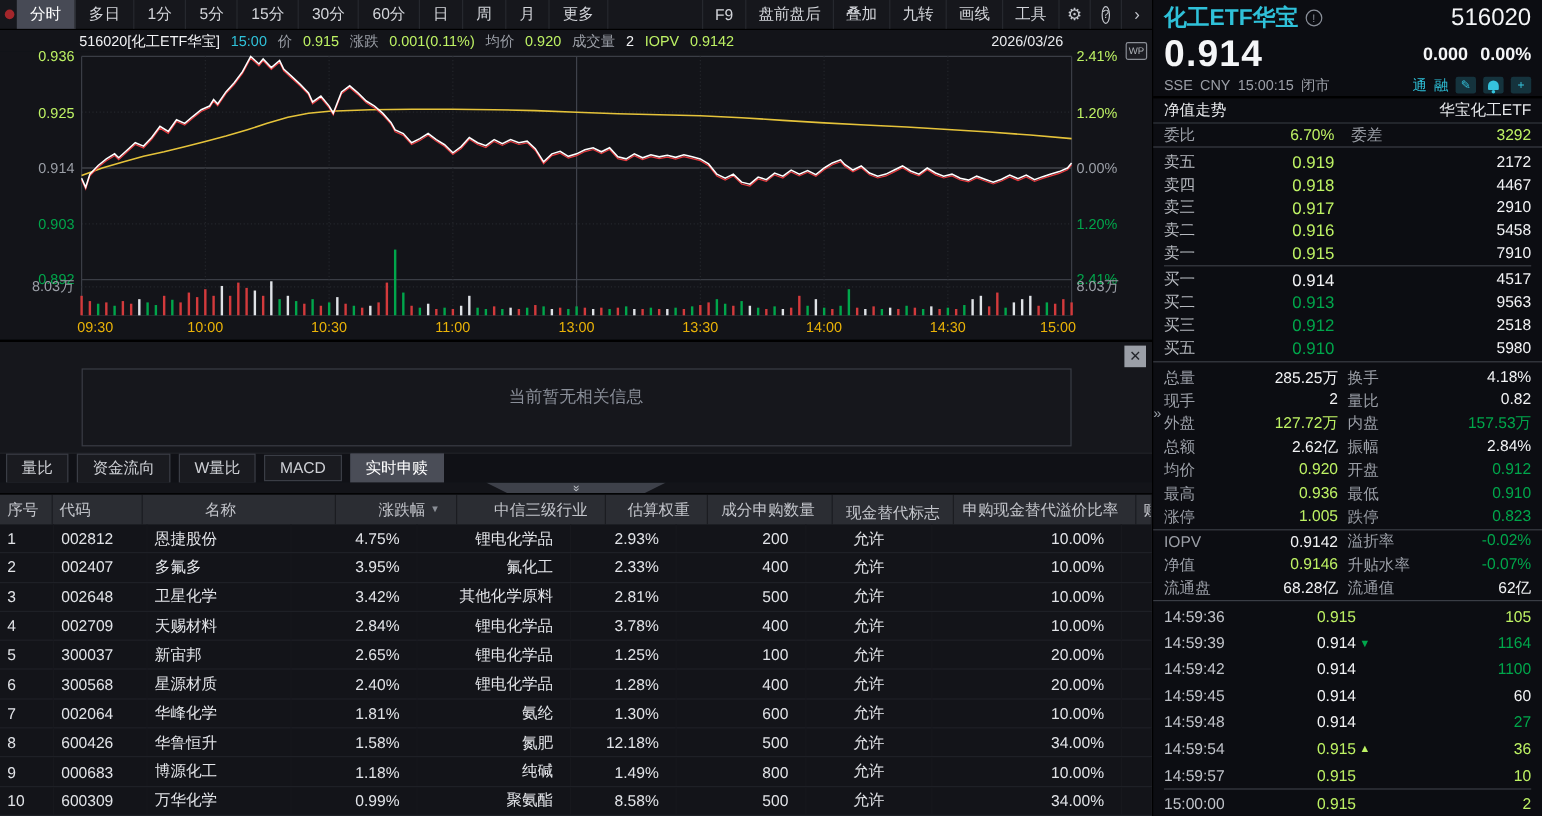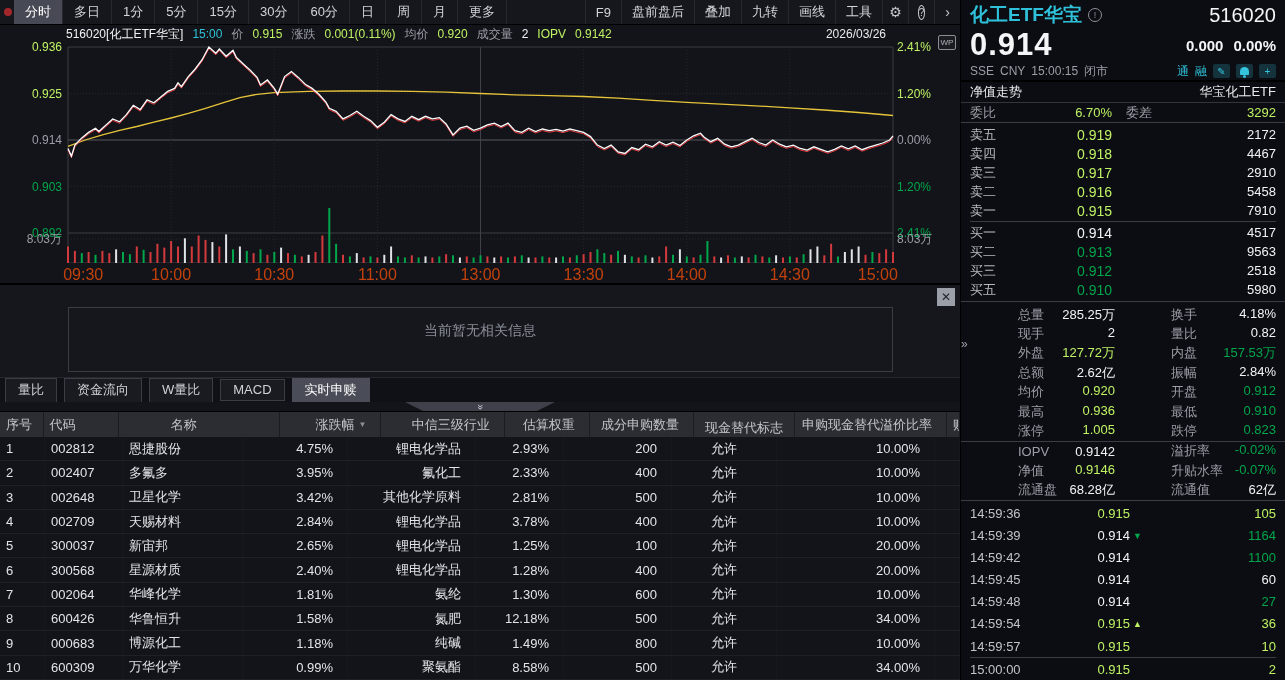--- a/index.html
+++ b/index.html
@@ -20,21 +20,21 @@
   .tb-ico{width:26px;justify-content:center;color:#c5c8ce;font-size:14px;}
   .help-circ{width:15px;height:15px;border:1px solid #c5c8ce;border-radius:50%;display:flex;align-items:center;justify-content:center;font-size:10px;}
 
   .chart-info{height:18px;flex:none;display:flex;align-items:center;gap:9px;padding-left:66px;font-size:12px;position:relative;background:#131419;white-space:nowrap;}
   .chart-info .date{margin-left:auto;margin-right:74px;color:#e8eaed;}
 
   .chart-area{height:240px;flex:none;position:relative;background:#131419;}
   .axis-lbl{position:absolute;font-size:12px;transform:translateY(-50%);}
   .axis-lbl.l{left:0;width:62px;text-align:right;}
   .axis-lbl.r{left:897px;width:60px;text-align:left;}
-  .time-lbl{position:absolute;top:223px;font-size:16px;color:#c2410c;transform:translateX(-50%);}
+  .time-lbl{position:absolute;top:223px;font-size:12px;color:#eab308;transform:translateX(-50%);}
   .wp-badge{position:absolute;right:4px;top:-9px;width:18px;height:15px;border:1px solid #8a8e96;border-radius:2px;
             color:#aeb2b8;font-size:8px;display:flex;align-items:center;justify-content:center;background:#1b1c22;}
 
   .msg{height:94px;flex:none;position:relative;border-top:2px solid #000;background:#16171c;}
   .msg-inner{position:absolute;left:68px;right:67px;top:22px;bottom:5px;border:1px solid #3a3d45;}
   .msg-text{position:absolute;inset:0;display:flex;align-items:center;justify-content:center;color:#8a8f99;font-size:14px;}
   .msg-close{position:absolute;right:5px;top:3px;width:18px;height:18px;background:#9b9fa7;color:#23252b;
              display:flex;align-items:center;justify-content:center;font-size:12px;cursor:pointer;}
 
   .bottabs{height:25px;flex:none;background:#101116;display:flex;align-items:center;gap:7px;padding-left:5px;border-top:1px solid #26282e;}
@@ -76,21 +76,21 @@
   .rp-nav{display:flex;align-items:center;height:21px;border-bottom:1px solid #33353c;color:#e8eaed;}
   .rp-nav .nr{margin-left:auto;}
   .rp-weibi{display:flex;align-items:center;height:20px;border-bottom:1px solid #3a3d45;font-size:13px;}
   .ob-row{display:flex;align-items:center;height:19px;font-size:13px;}
   .ob-row .lbl{width:46px;color:#b6b9bf;}
   .ob-row .prc{width:96px;text-align:right;font-size:14px;}
   .ob-row .vol{margin-left:auto;text-align:right;color:#f2f3f5;}
   .ob-sep{height:1px;background:#3a3d45;margin:0;}
   .st-row{display:flex;align-items:center;height:19.4px;font-size:13px;}
   .st-cell{display:flex;width:50%;}
-  .st-cell .lbl{color:#9b9fa7;margin-left:48px;}
+  .st-cell .lbl{color:#9b9fa7;}
   .st-cell .val{margin-left:auto;}
   .st-cell.lft{padding-right:8px;}
   .ticks{flex:1;display:flex;flex-direction:column;margin-top:2px;}
   .tick-row{flex:1;display:flex;align-items:center;font-size:13px;}
   .tick-row .tm{color:#c0c3c9;width:78px;}
   .tick-row .pr{width:82px;text-align:right;}
   .tick-row .ar{width:14px;font-size:9px;text-align:left;padding-left:3px;}
   .tick-row .vl{margin-left:auto;text-align:right;}
   .tick-sep{height:1px;background:#3a3d45;flex:none;}
   .expand-arrow{position:absolute;left:0px;top:337px;color:#9aa0a8;font-size:12px;cursor:pointer;}

